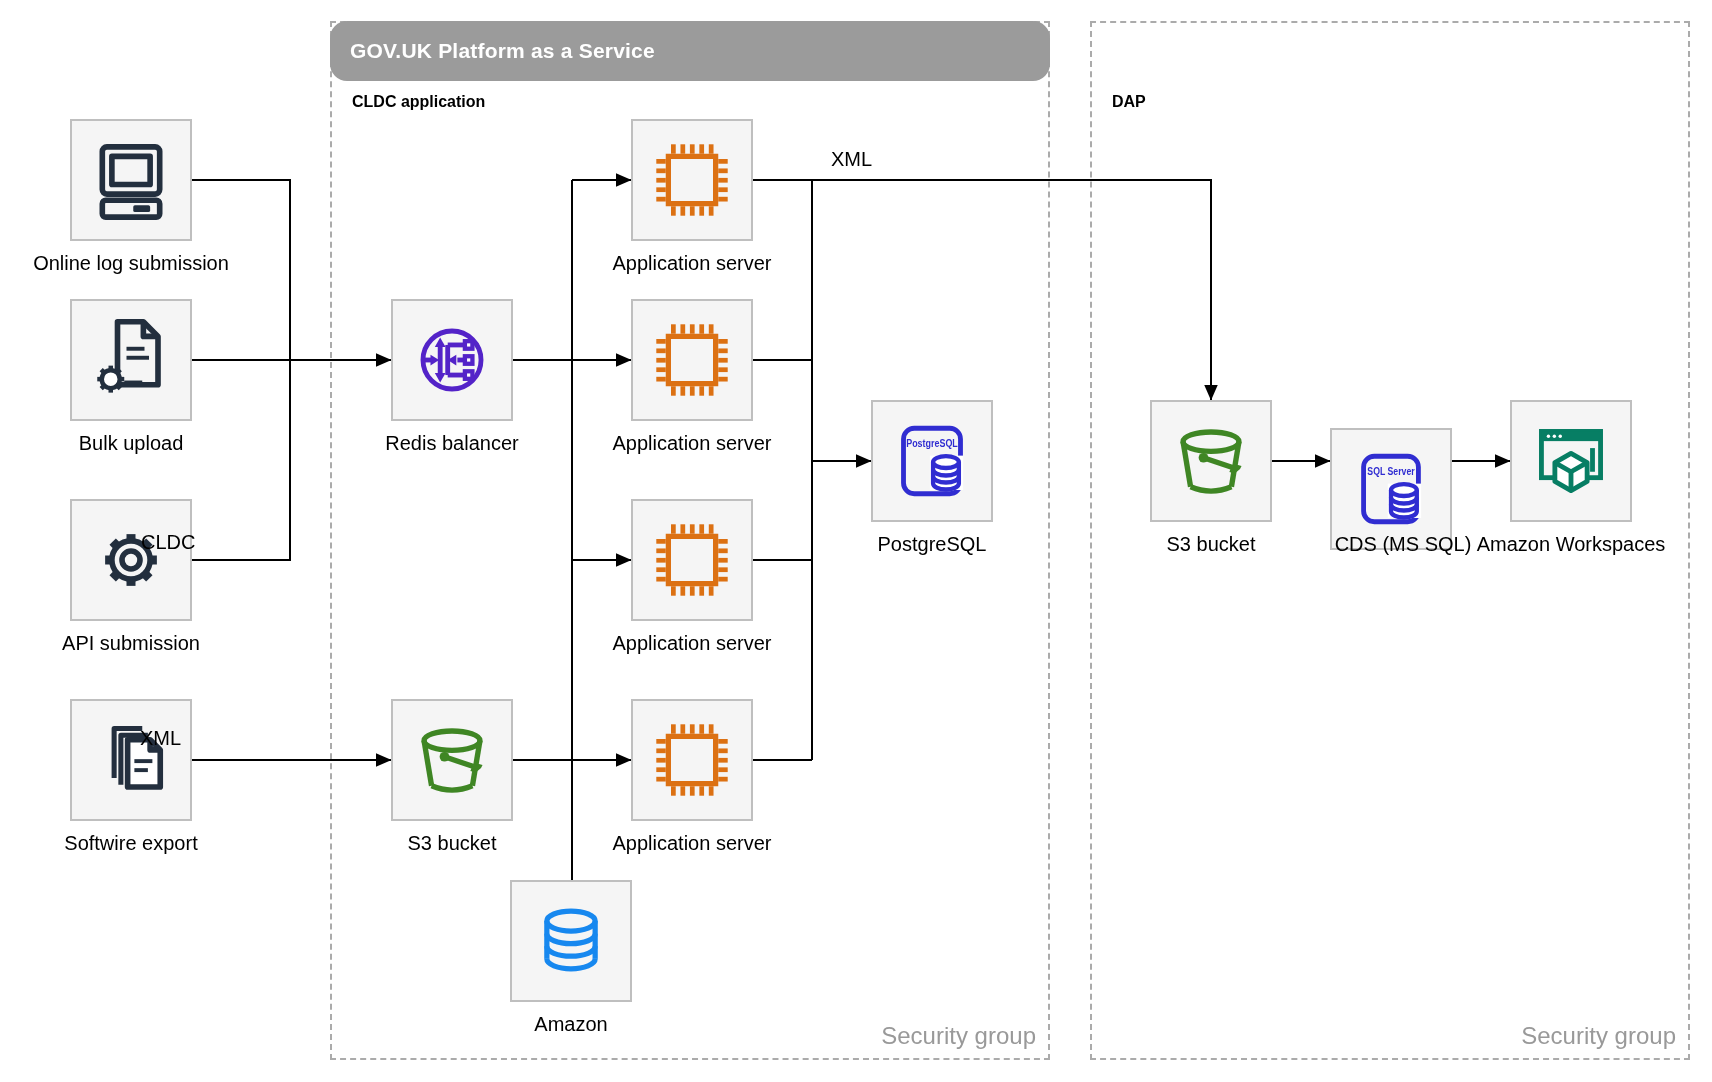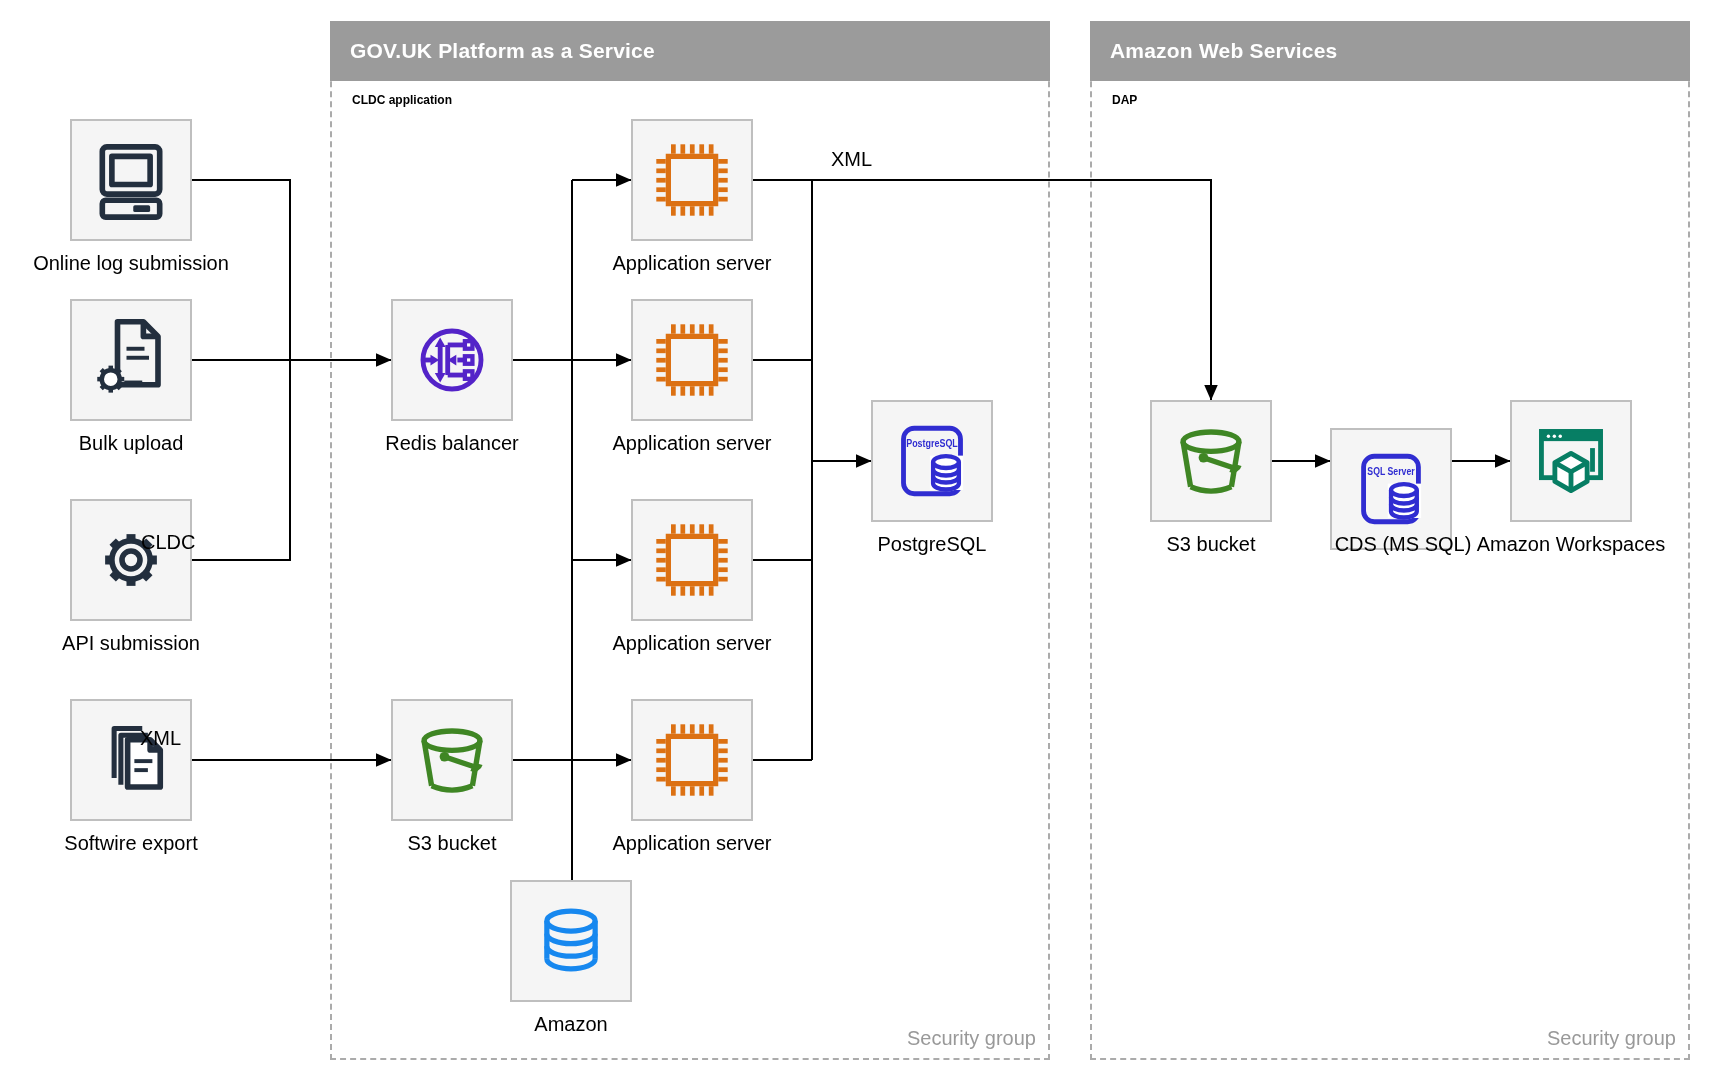--- a/index.html
+++ b/index.html
@@ -1,23 +1,23 @@
 <!DOCTYPE html>
 <html><head>
 <meta charset="utf-8">
 <style>
   html,body{margin:0;padding:0;background:#ffffff;}
   .canvas{position:relative;width:1712px;height:1082px;background:#ffffff;
           font-family:"Liberation Sans",sans-serif;overflow:hidden;}
   .container{position:absolute;border:2px dashed #ababab;box-sizing:border-box;background:transparent;}
   .container-header{position:absolute;left:-2px;top:-2px;right:-2px;height:60px;background:#9b9b9b;
-          display:flex;align-items:center;padding-left:20px;box-sizing:border-box;}
+          display:flex;align-items:center;padding-left:20px;box-sizing:border-box;border-radius:17px;}
   .container-title{color:#ffffff;font-size:21px;font-weight:bold;letter-spacing:.2px;}
-  .container-sublabel{position:absolute;left:20px;top:70px;font-size:12px;font-weight:bold;color:#000;}
-  .container-footer{position:absolute;right:12px;bottom:8px;font-size:20px;color:#999999;}
+  .container-sublabel{position:absolute;left:20px;top:70px;font-size:16px;font-weight:bold;color:#000;}
+  .container-footer{position:absolute;right:12px;bottom:8px;font-size:24px;color:#999999;}
   .node{position:absolute;width:122px;height:122px;background:#f5f5f5;border:2px solid #bfbfbf;
         box-sizing:border-box;display:flex;align-items:center;justify-content:center;z-index:2;}
   .node-label{position:absolute;width:300px;text-align:center;font-size:20px;color:#000;z-index:2;}
   .edge-label{position:absolute;width:200px;text-align:left;font-size:20px;color:#000;z-index:3;}
   #edges{position:absolute;left:0;top:0;z-index:1;}
   #edges path{stroke:#000;stroke-width:2;fill:none;}
   svg.icon{display:block;}
 </style>
 </head>
 <body>
@@ -26,23 +26,20 @@
 
   <div class="container" style="left:330px;top:21px;width:720px;height:1039px;">
     <div class="container-header">
       <span class="container-title">GOV.UK Platform as a Service</span>
     </div>
     <div class="container-sublabel">CLDC application</div>
     <div class="container-footer">Security group</div>
   </div>
 
   <div class="container" style="left:1090px;top:21px;width:600px;height:1039px;">
-    <div class="container-header">
-      <span class="container-title">Amazon Web Services</span>
-    </div>
     <div class="container-sublabel">DAP</div>
     <div class="container-footer">Security group</div>
   </div>
 
   <svg id="edges" width="1712" height="1082">
     <defs>
       <marker id="arr" viewBox="0 0 15 13" refX="14.5" refY="6.5" markerWidth="16" markerHeight="14" orient="auto" markerUnits="userSpaceOnUse">
         <path d="M0,0 L15,6.5 L0,13 z" style="fill:#000;stroke:none;"></path>
       </marker>
     </defs>

